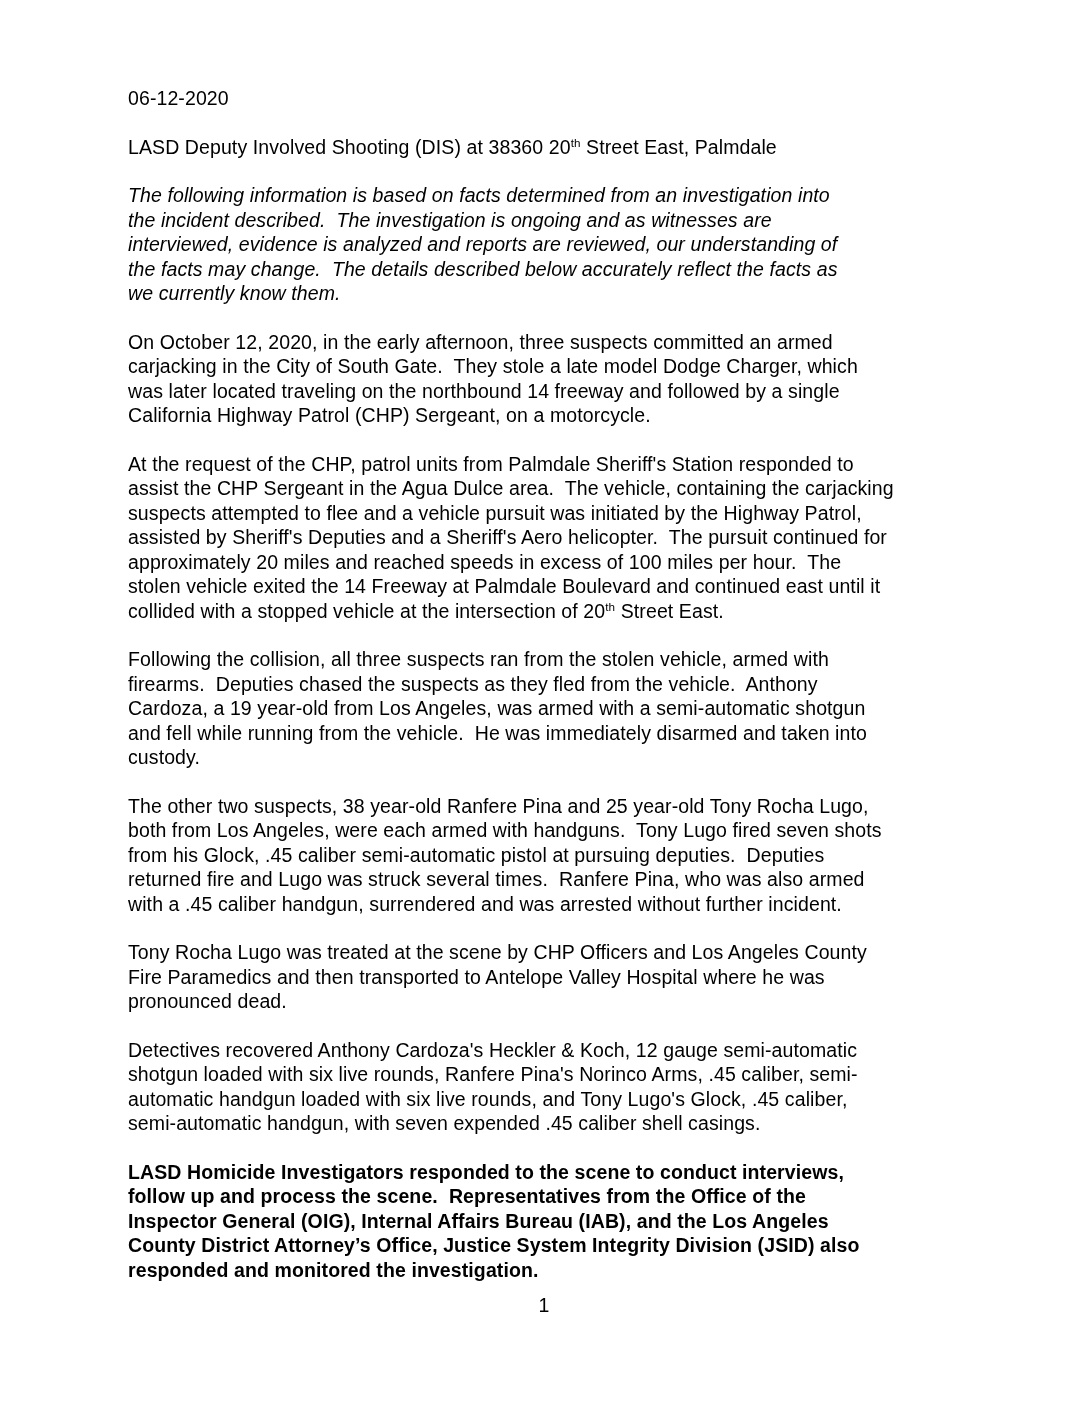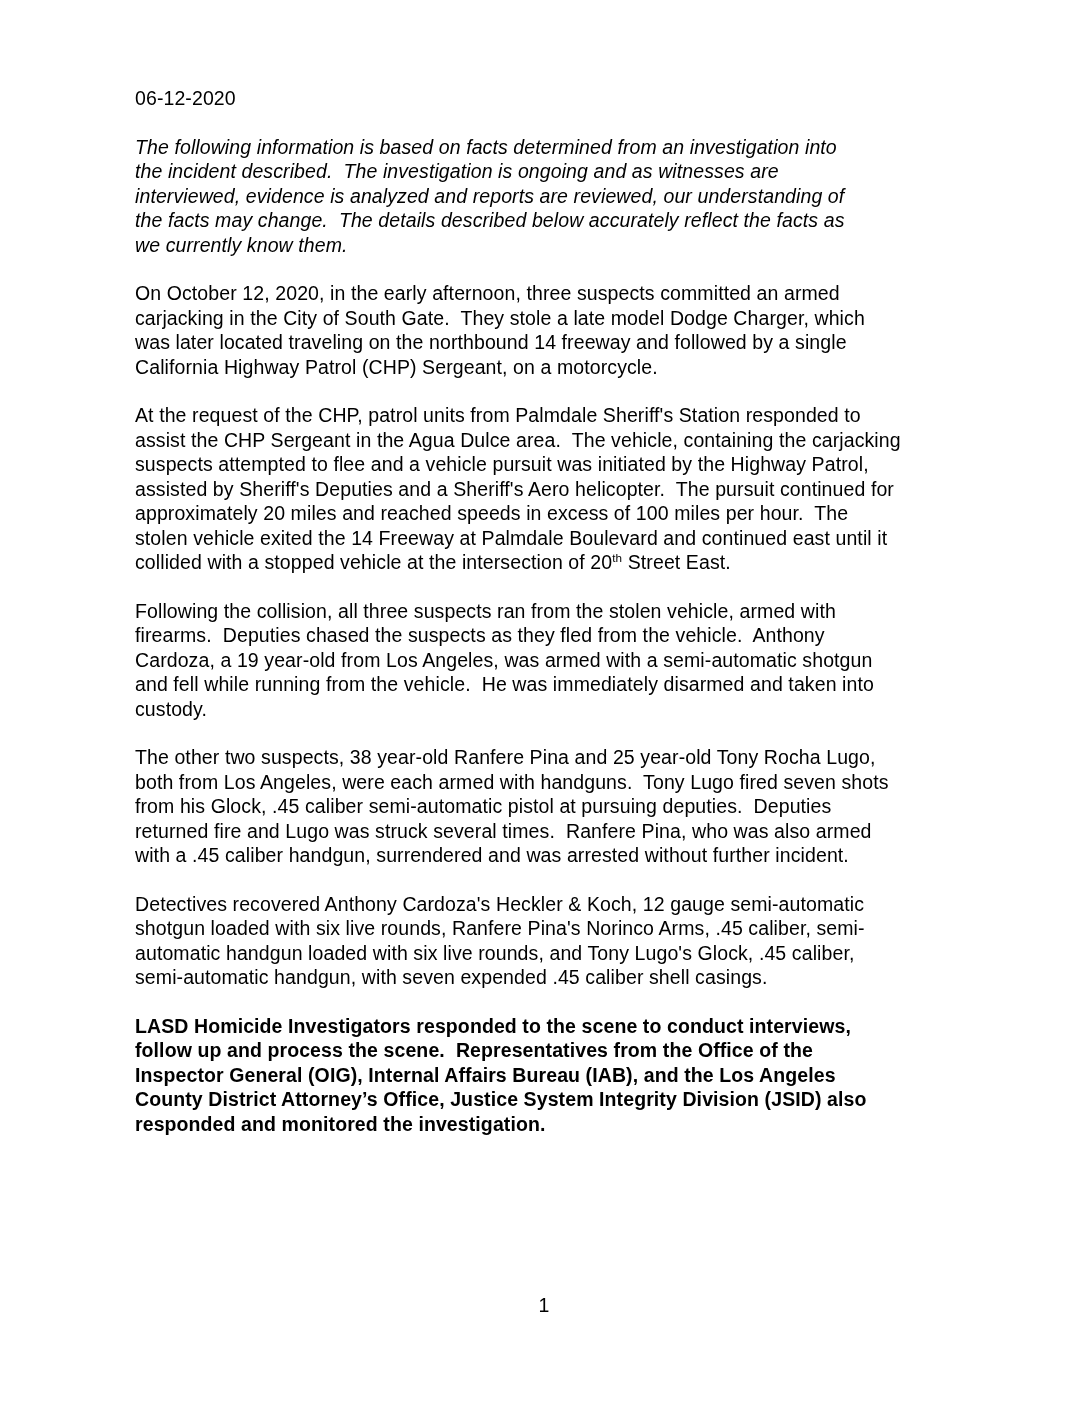--- a/index.html
+++ b/index.html
@@ -22,21 +22,20 @@
     top: 0;
     width: 1088px;
     height: 1408px;
     background: #ffffff;
   }
   .content {
     position: absolute;
     left: 128px;
     top: 86px;
     width: 872px;
-    margin-left: 7px;
   }
   .content p {
     margin: 0 0 24px 0;
     font-size: 19.5px;
     line-height: 24.5px;
     white-space: pre-wrap;
     letter-spacing: 0.1px;
   }
   .bold-italic {
     font-weight: normal;
@@ -60,20 +59,21 @@
     line-height: 24.5px;
   }
 </style>
 </head>
 <body>
 
 <div class="page">
   <div class="content">
     <p>06-12-2020</p>
 
+    <p>LASD Deputy Involved Shooting (DIS) at 38360 20<sup>th</sup> Street East, Palmdale</p>
 
     <p class="bold-italic">The following information is based on facts determined from an investigation into
 the incident described.  The investigation is ongoing and as witnesses are
 interviewed, evidence is analyzed and reports are reviewed, our understanding of
 the facts may change.  The details described below accurately reflect the facts as
 we currently know them.</p>
 
     <p>On October 12, 2020, in the early afternoon, three suspects committed an armed
 carjacking in the City of South Gate.  They stole a late model Dodge Charger, which
 was later located traveling on the northbound 14 freeway and followed by a single
@@ -92,20 +92,23 @@
 Cardoza, a 19 year-old from Los Angeles, was armed with a semi-automatic shotgun
 and fell while running from the vehicle.  He was immediately disarmed and taken into
 custody.</p>
 
     <p>The other two suspects, 38 year-old Ranfere Pina and 25 year-old Tony Rocha Lugo,
 both from Los Angeles, were each armed with handguns.  Tony Lugo fired seven shots
 from his Glock, .45 caliber semi-automatic pistol at pursuing deputies.  Deputies
 returned fire and Lugo was struck several times.  Ranfere Pina, who was also armed
 with a .45 caliber handgun, surrendered and was arrested without further incident.</p>
 
+    <p>Tony Rocha Lugo was treated at the scene by CHP Officers and Los Angeles County
+Fire Paramedics and then transported to Antelope Valley Hospital where he was
+pronounced dead.</p>
 
     <p>Detectives recovered Anthony Cardoza's Heckler &amp; Koch, 12 gauge semi-automatic
 shotgun loaded with six live rounds, Ranfere Pina's Norinco Arms, .45 caliber, semi-
 automatic handgun loaded with six live rounds, and Tony Lugo's Glock, .45 caliber,
 semi-automatic handgun, with seven expended .45 caliber shell casings.</p>
 
     <p class="bold">LASD Homicide Investigators responded to the scene to conduct interviews,
 follow up and process the scene.  Representatives from the Office of the
 Inspector General (OIG), Internal Affairs Bureau (IAB), and the Los Angeles
 County District Attorney’s Office, Justice System Integrity Division (JSID) also

